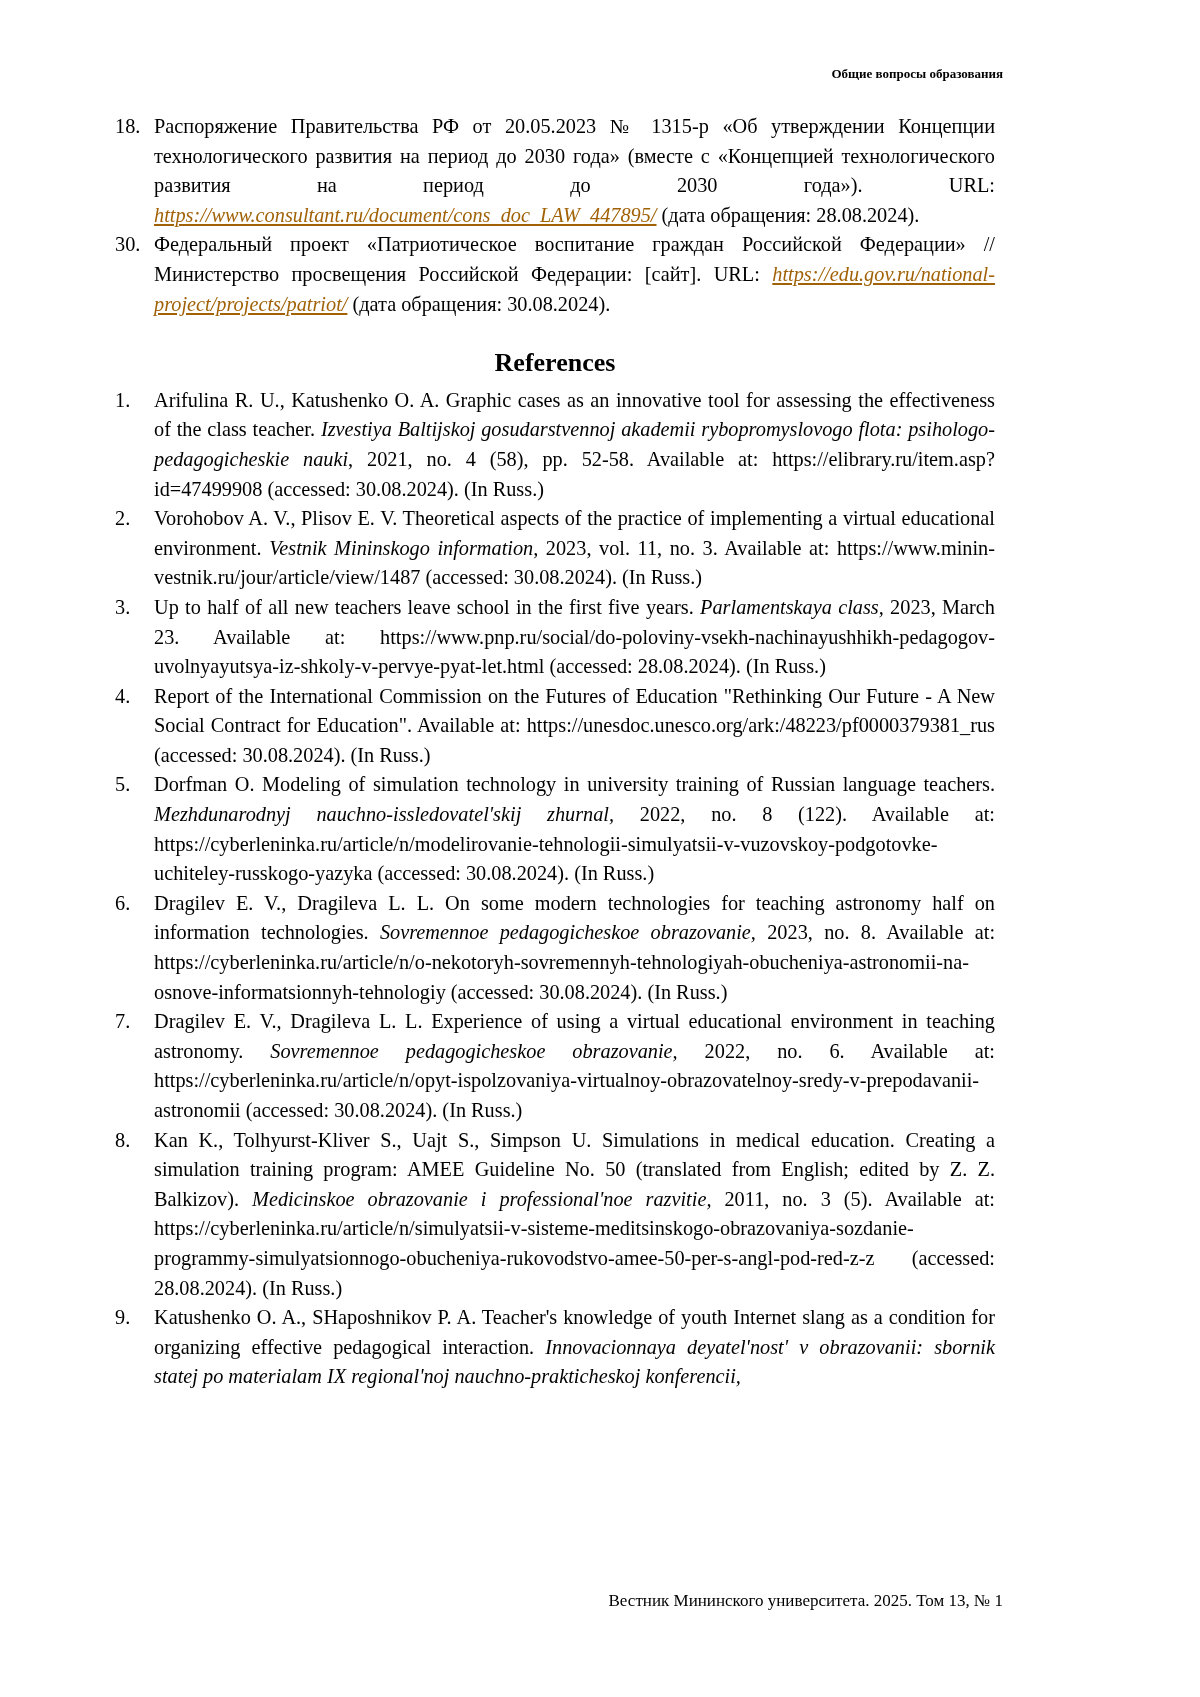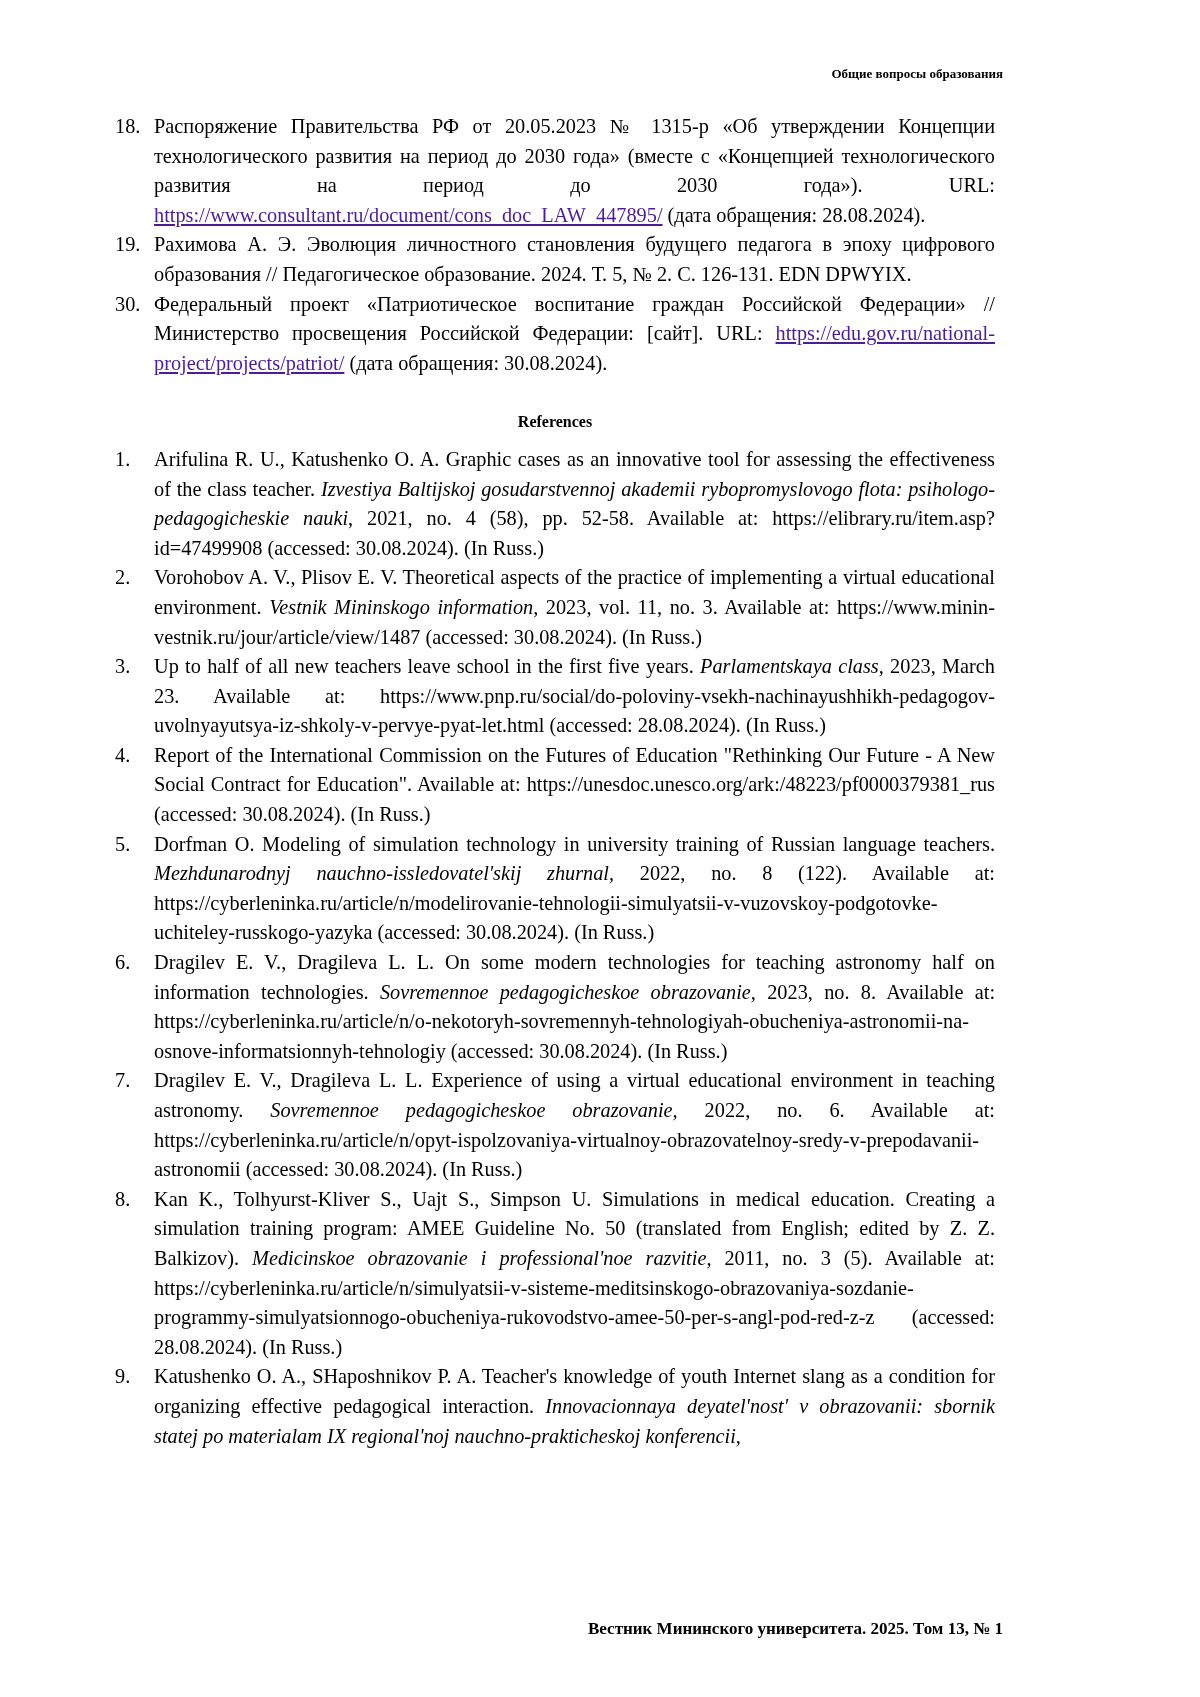--- a/index.html
+++ b/index.html
@@ -1,43 +1,39 @@
 <!DOCTYPE html>
 <html><head>
 <meta charset="utf-8">
 <style>
   html, body { margin: 0; padding: 0; background: #ffffff; }
   body { width: 1200px; height: 1697px; position: relative; overflow: hidden;
          font-family: "Liberation Serif", serif; color: #000; }
   .running-head { position: absolute; top: 66px; right: 197px; font-size: 13px; font-weight: bold; }
-  .running-foot { position: absolute; top: 1591px; right: 197px; font-size: 17px; font-weight: bold; margin-top: 28px; }
+  .running-foot { position: absolute; top: 1591px; right: 197px; font-size: 17px; font-weight: normal; }
   .content { position: absolute; top: 104px; left: 107px; width: 896px; }
   ol.refs { list-style: none; margin: 8px; padding: 0; }
   ol.refs li { position: relative; padding-left: 39px; font-size: 20.3px; line-height: 29.6px;
                text-align: justify; }
   ol.refs li .num { position: absolute; left: 0; top: 0; }
-  a.link { color: #4c1d95; text-decoration: underline; }
-  .section-title { text-align: center; font-weight: bold; font-size: 16px; line-height: 29.6px;
+  a.link { color: #a16207; text-decoration: underline; font-style: italic; }
+  .section-title { text-align: center; font-weight: bold; font-size: 26px; line-height: 29.6px;
                    margin-top: 29px; }
   i { font-style: italic; }
 </style>
 </head>
 <body>
 
 <div class="running-head">Общие вопросы образования</div>
 
 <div class="content">
   <ol class="refs">
     <li>
       <span class="num">18.</span>
       <span>Распоряжение Правительства РФ от 20.05.2023 № 1315-р «Об утверждении Концепции технологического развития на период до 2030 года» (вместе с «Концепцией технологического развития на период до 2030 года»). URL: </span><a class="link" href="#">https://www.consultant.ru/document/cons_doc_LAW_447895/</a><span> (дата обращения: 28.08.2024).</span>
-    </li>
-    <li>
-      <span class="num">19.</span>
-      <span>Рахимова А. Э. Эволюция личностного становления будущего педагога в эпоху цифрового образования // Педагогическое образование. 2024. Т. 5, № 2. С. 126-131. EDN DPWYIX.</span>
     </li>
     <li>
       <span class="num">30.</span>
       <span>Федеральный проект «Патриотическое воспитание граждан Российской Федерации» // Министерство просвещения Российской Федерации: [сайт]. URL: </span><a class="link" href="#">https://edu.gov.ru/national-project/projects/patriot/</a><span> (дата обращения: 30.08.2024).</span>
     </li>
   </ol>
 
   <div class="section-title">References</div>
 
   <ol class="refs">

